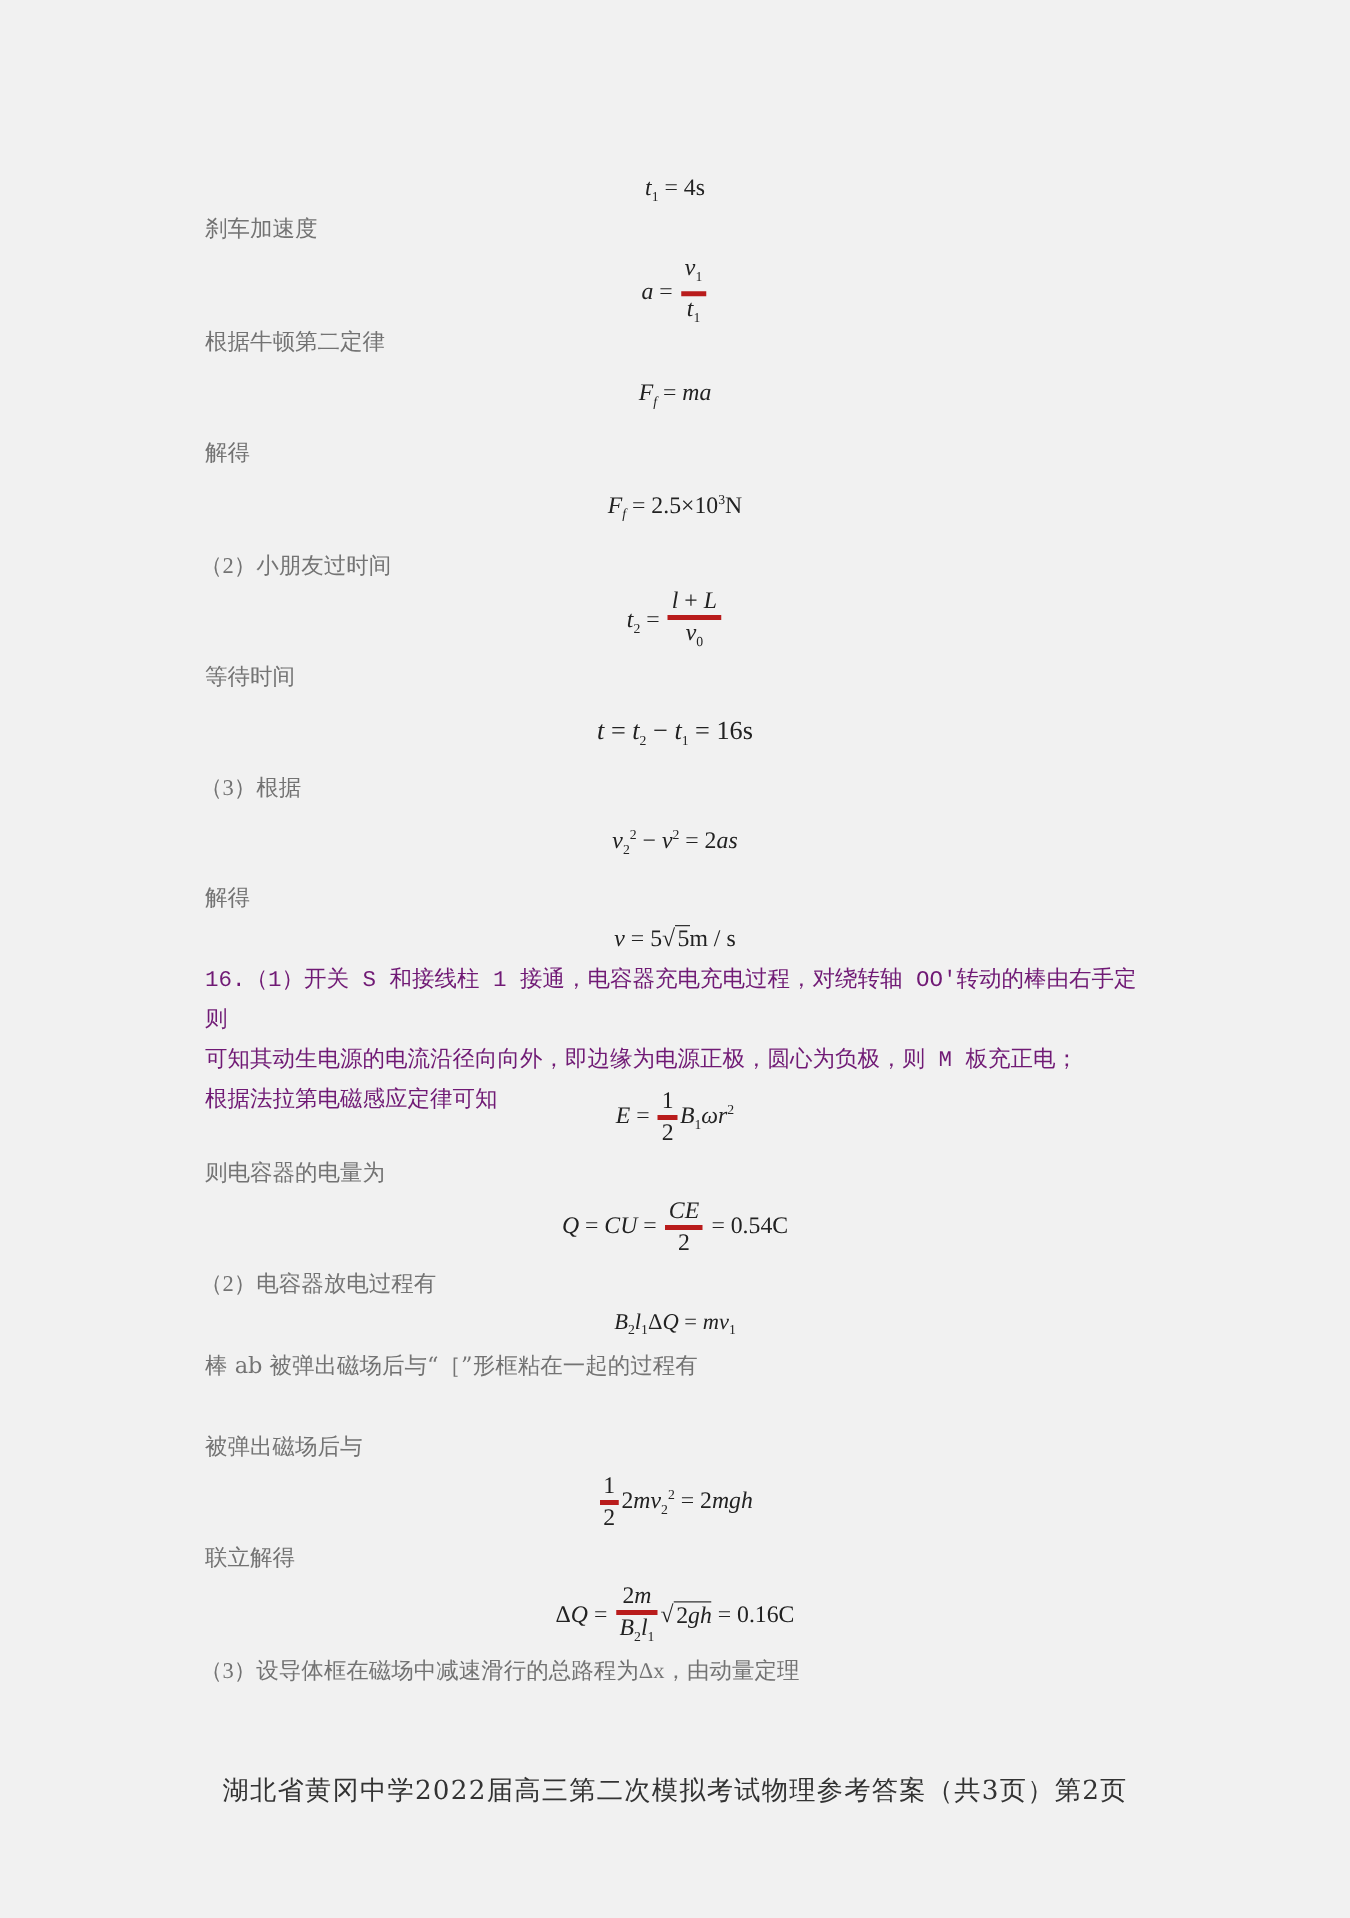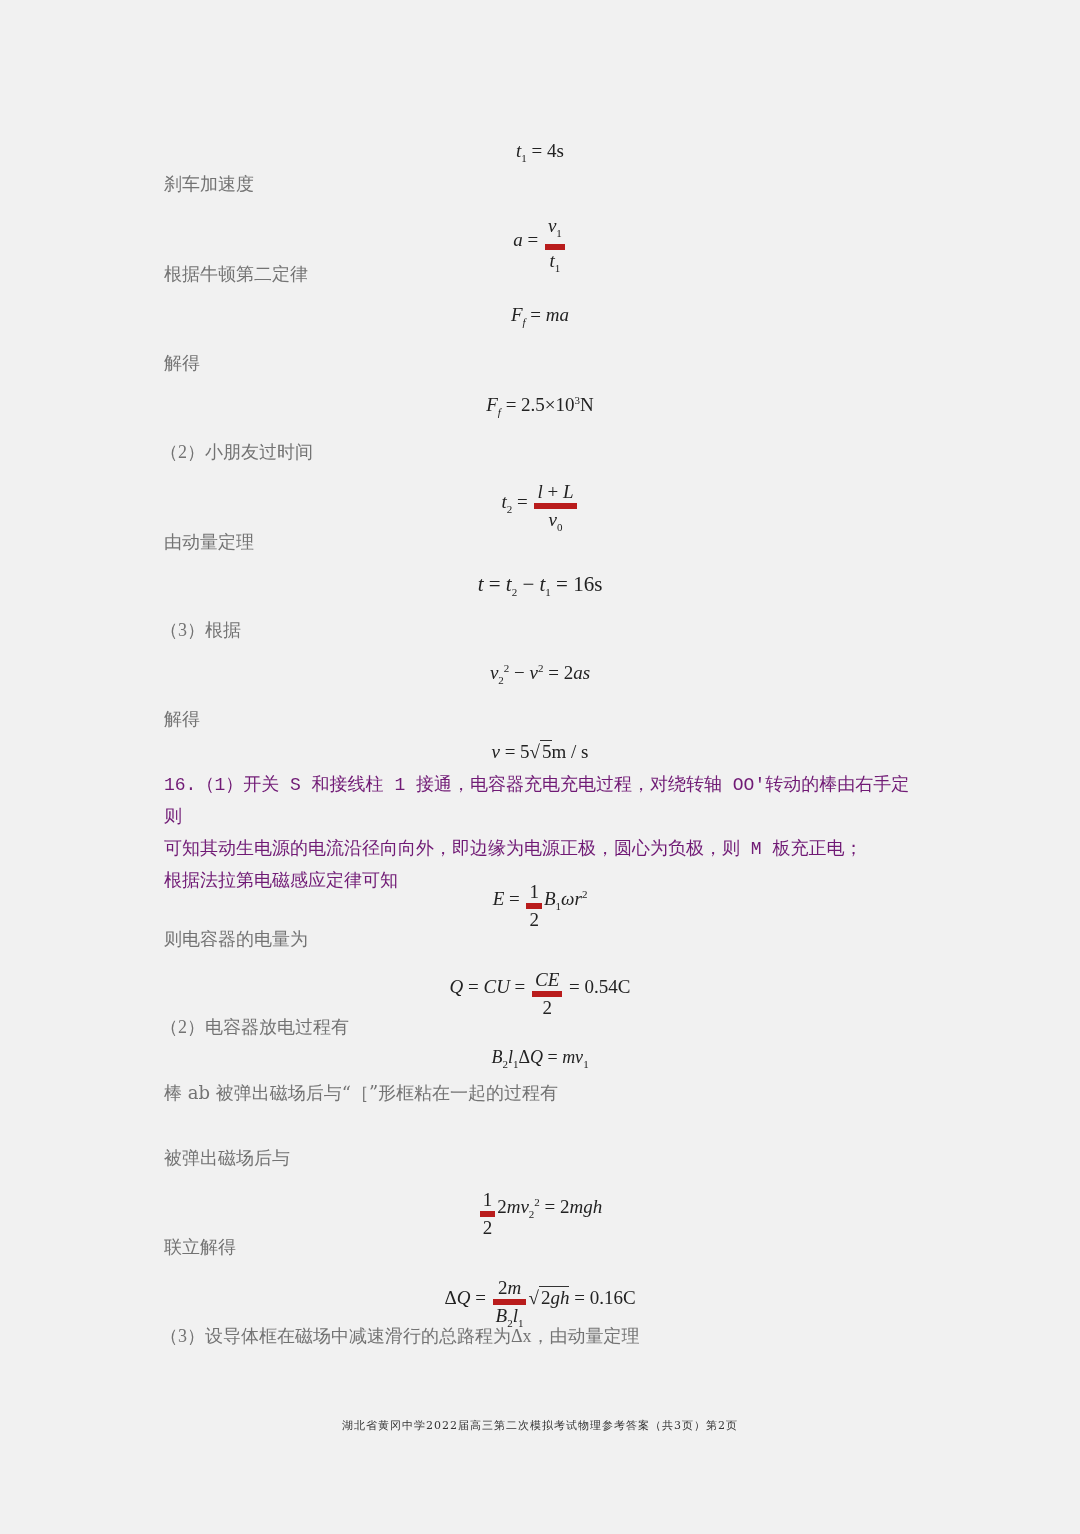--- a/index.html
+++ b/index.html
@@ -10,24 +10,24 @@
     color: #2a2a2a;
     position: relative;
   }
   .page { position: absolute; left: 0; top: 0; width: 1080px; height: 1376px; }
   .line { position: absolute; left: 164px; font-size: 18px; line-height: 24px; white-space: nowrap; color: #737373; }
   .line.indent { left: 160px; font-family: Liberation Serif, serif; }
   .eq { position: absolute; left: 0; width: 1080px; text-align: center; font-family: "Liberation Serif", serif; font-size: 19px; color: #222; white-space: nowrap; }
   .eq i { font-style: italic; }
   .eq sub, .eq sup { font-size: 11px; }
   .frac { display: inline-block; vertical-align: middle; text-align: center; margin: 0 2px; }
-  .frac .num { display: block; padding: 0 3px; border-bottom: 6px solid #b91c1c; line-height: 22px; margin-top: 11px; }
+  .frac .num { display: block; padding: 0 3px; border-bottom: 4px solid #b91c1c; line-height: 22px; }
   .frac .den { display: block; padding: 0 3px; line-height: 22px; }
   .sqrt { border-top: 1px solid #333; padding-left: 2px; }
-  .footer { position: absolute; top: 1418px; left: 0; width: 1080px; text-align: center; font-size: 11px; color: #333; letter-spacing: 1px; }
+  .footer { position: absolute; top: 1418px; left: 0; width: 1080px; text-align: center; font-size: 21px; color: #333; letter-spacing: 1px; }
   .para { position: absolute; left: 164px; width: 760px; font-size: 18px; line-height: 32px; color: #701a75; font-family: Liberation Mono, monospace; }
 </style>
 </head>
 <body>
 
 <div class="page">
 
   <div class="eq" style="top:140px"><i>t</i><sub>1</sub> = 4s</div>
 
   <div class="line" style="top:172px">刹车加速度</div>
@@ -43,21 +43,21 @@
   <div class="line" style="top:351px">解得</div>
 
   <div class="eq" style="top:394px"><i>F<sub>f</sub></i> = <span>2.5×10</span><sup>3</sup><span>N</span></div>
 
   <div class="line indent" style="top:440px">（2）小朋友过时间</div>
 
   <div class="eq" style="top:470px">
     <i>t</i><sub>2</sub> = <span class="frac"><span class="num"><i>l</i> + <i>L</i></span><span class="den"><i>v</i><sub>0</sub></span></span>
   </div>
 
-  <div class="line" style="top:530px">由动量定理</div>
+  <div class="line" style="top:530px">等待时间</div>
 
   <div class="eq" style="top:572px;font-size:21px"><i>t</i> = <i>t</i><sub>2</sub> − <i>t</i><sub>1</sub> = 16s</div>
 
   <div class="line indent" style="top:618px">（3）根据</div>
 
   <div class="eq" style="top:662px"><i>v</i><sub>2</sub><sup>2</sup> − <i>v</i><sup>2</sup> = 2<i>as</i></div>
 
   <div class="line" style="top:707px">解得</div>
 
   <div class="eq" style="top:741px"><i>v</i> = 5√<span class="sqrt">5</span><span>m / s</span></div>

